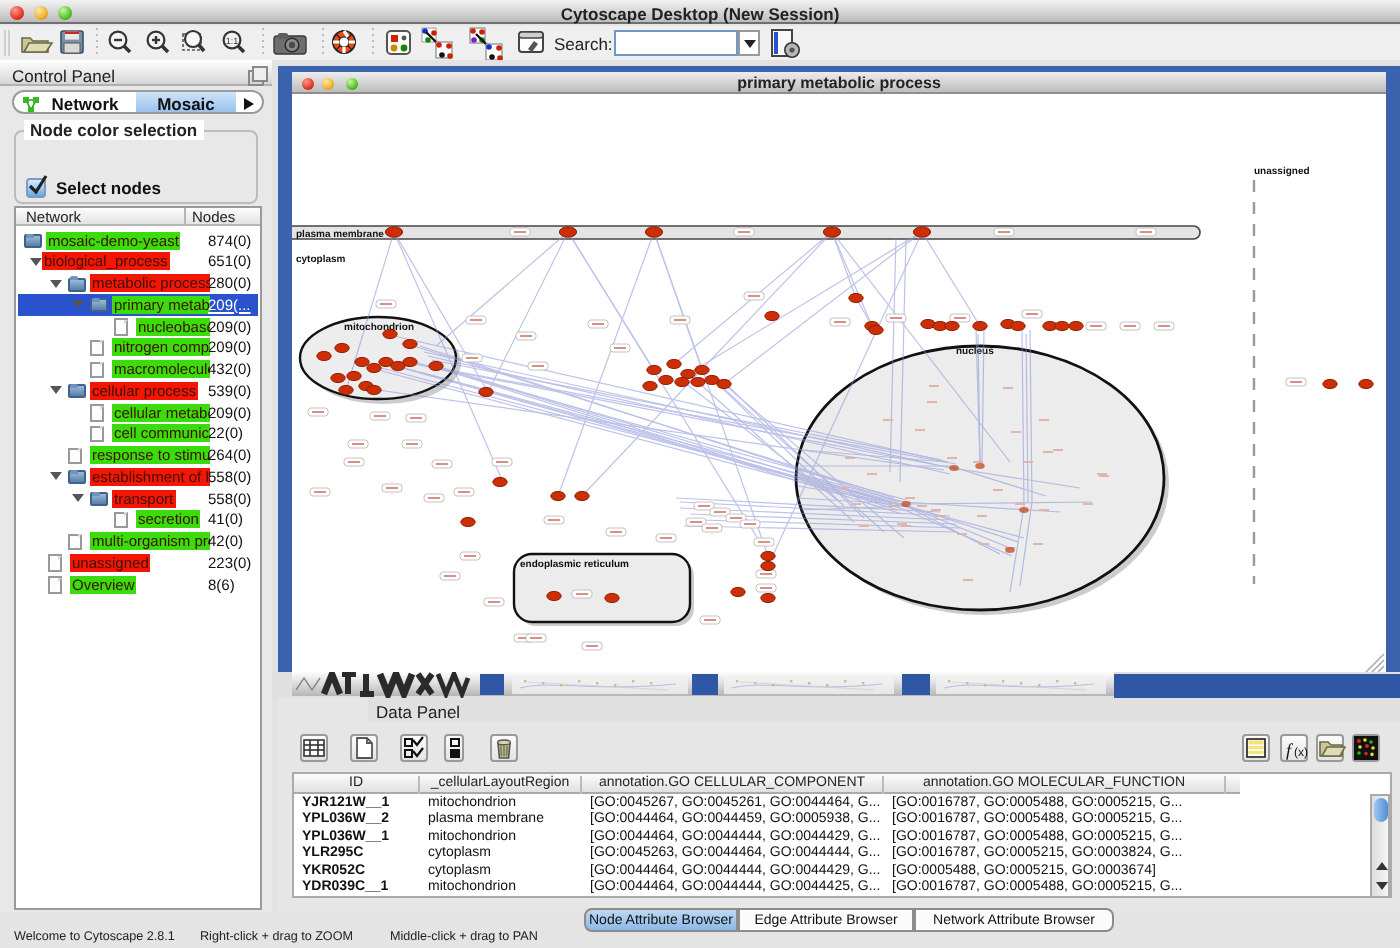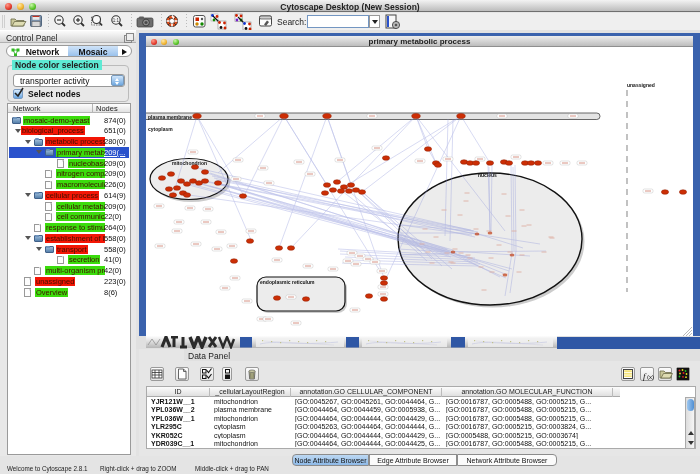--- a/index.html
+++ b/index.html
@@ -17,21 +17,21 @@
 #control { position:absolute; left:0; top:30px; width:136px; height:426px; background:#e8e8e8; }
 #cphead { position:absolute; left:0; top:0; width:136px; height:13px;
   background:linear-gradient(#fbfbfb,#d6d6d6); border-top:1px solid #fff; border-bottom:1px solid #b0b0b0;padding-left:32px; }
 #cphead span { position:absolute; left:6px; top:2px; font-size:8.5px; font-weight:normal; color:#222; }
 
 .tabgrp { position:absolute; top:15px; left:6px; height:12px; display:flex; border:1px solid #9a9a9a; border-radius:6px; overflow:hidden; background:#fff; }
 .tab { font-size:8.5px; font-weight:bold; color:#111; padding-top:1px; height:12px; text-align:center; }
 .tab.sel { background:linear-gradient(#cfe3f8,#8fbbea); }
 
 #grpbox { position:absolute; left:7px; top:35px; width:122px; height:37px; border:1px solid #bbb; border-radius:4px; }
-#grpbox > .lbl { position:absolute; left:4px; top:-6px; background:#5eead4; padding:0 3px; font-size:8.5px; font-weight:bold; color:#222; }
+#grpbox > .lbl { position:absolute; left:4px; top:-6px; background:#ffffff; padding:0 3px; font-size:8.5px; font-weight:bold; color:#222; }
 #combo { position:absolute; left:5px; top:8px; width:112px; height:13px; background:#fff; border:1px solid #999; border-radius:3px; }
 #combo span { position:absolute; left:6px; top:1px; font-size:8.5px; color:#111; }
 #combo .step { position:absolute; right:0px; top:0px; width:13px; height:11px; border-radius:2px;
   background:linear-gradient(#cfe5fb,#6fa8e0); border:1px solid #7799bb; }
 
 #chk { position:absolute; left:13px; top:59px; width:10px; height:10px; border:1px solid #7a9cc4; border-radius:2px; background:linear-gradient(#d8ecff,#6aa7e2); }
 #chklbl { position:absolute; left:28px; top:59px; font-size:8.5px; font-weight:bold; color:#111; }
 
 #tree { position:absolute; left:7px; top:73px; width:124px; height:352px; background:#fff; border:1px solid #9a9a9a; }
 #treehead { position:absolute; left:0; top:0; width:122px; height:9px; background:linear-gradient(#fdfdfd,#e2e2e2); border-bottom:1px solid #b5b5b5; }
@@ -211,27 +211,20 @@
             <rect x="4" y="6.5" width="3" height="3" fill="#33bb22"></rect>
         </svg>
         Network</div>
       <div class="tab sel" style="width:50px;">Mosaic</div>
       <div class="tab" style="position:relative;width:13px;">
           <div style="position:absolute;left:4px;top:3px;width:0;height:0;border-top:3.5px solid transparent;border-bottom:3.5px solid transparent;border-left:5px solid #111;"></div>
         </div>
     </div>
     <div id="grpbox">
       <div class="lbl">Node color selection</div>
-      <div id="combo">
-          <span>transporter activity</span>
-        <div class="step">
-          <div style="position:absolute;left:3px;top:1.5px;width:0;height:0;border-left:2.5px solid transparent;border-right:2.5px solid transparent;border-bottom:3.5px solid #fff;"></div>
-          <div style="position:absolute;left:3px;top:6px;width:0;height:0;border-left:2.5px solid transparent;border-right:2.5px solid transparent;border-top:3.5px solid #fff;"></div>
-        </div>
-      </div>
     </div>
     <div id="chk">
         <svg width="12" height="12" style="position:absolute;left:-1px;top:-3px">
           <path d="M2 6 L5 9 L10 1" fill="none" stroke="#222" stroke-width="1.6"></path>
         </svg>
       </div>
     <div id="chklbl">Select nodes</div>
     <div id="tree">
       <div id="treehead">
           <span class="h1">Network</span>
@@ -268,27 +261,27 @@
             <span class="cnt" style="">209(0)</span>
           </div>
           <div class="trow" style="top:64.75px">
             <div class="ficon" style="left:36px"></div>
             <span class="txt gb" style="left:47px;max-width:49px;overflow:hidden;display:inline-block;">nitrogen compo</span>
             <span class="cnt" style="">209(0)</span>
           </div>
           <div class="trow" style="top:75.50px">
             <div class="ficon" style="left:36px"></div>
             <span class="txt gb" style="left:47px;max-width:49px;overflow:hidden;display:inline-block;">macromolecule</span>
-            <span class="cnt" style="">226(0)</span>
+            <span class="cnt" style="">432(0)</span>
           </div>
           <div class="trow" style="top:86.25px">
             <div class="arrow" style="left:16px"></div>
             <div class="folder" style="left:25px"></div>
             <span class="txt rb" style="left:36px;max-width:60px;overflow:hidden;display:inline-block;">cellular process</span>
-            <span class="cnt" style="">614(9)</span>
+            <span class="cnt" style="">539(0)</span>
           </div>
           <div class="trow" style="top:97.00px">
             <div class="ficon" style="left:36px"></div>
             <span class="txt gb" style="left:47px;max-width:49px;overflow:hidden;display:inline-block;">cellular metabo</span>
             <span class="cnt" style="">209(0)</span>
           </div>
           <div class="trow" style="top:107.75px">
             <div class="ficon" style="left:36px"></div>
             <span class="txt gb" style="left:47px;max-width:49px;overflow:hidden;display:inline-block;">cell communicat</span>
             <span class="cnt" style="">22(0)</span>

